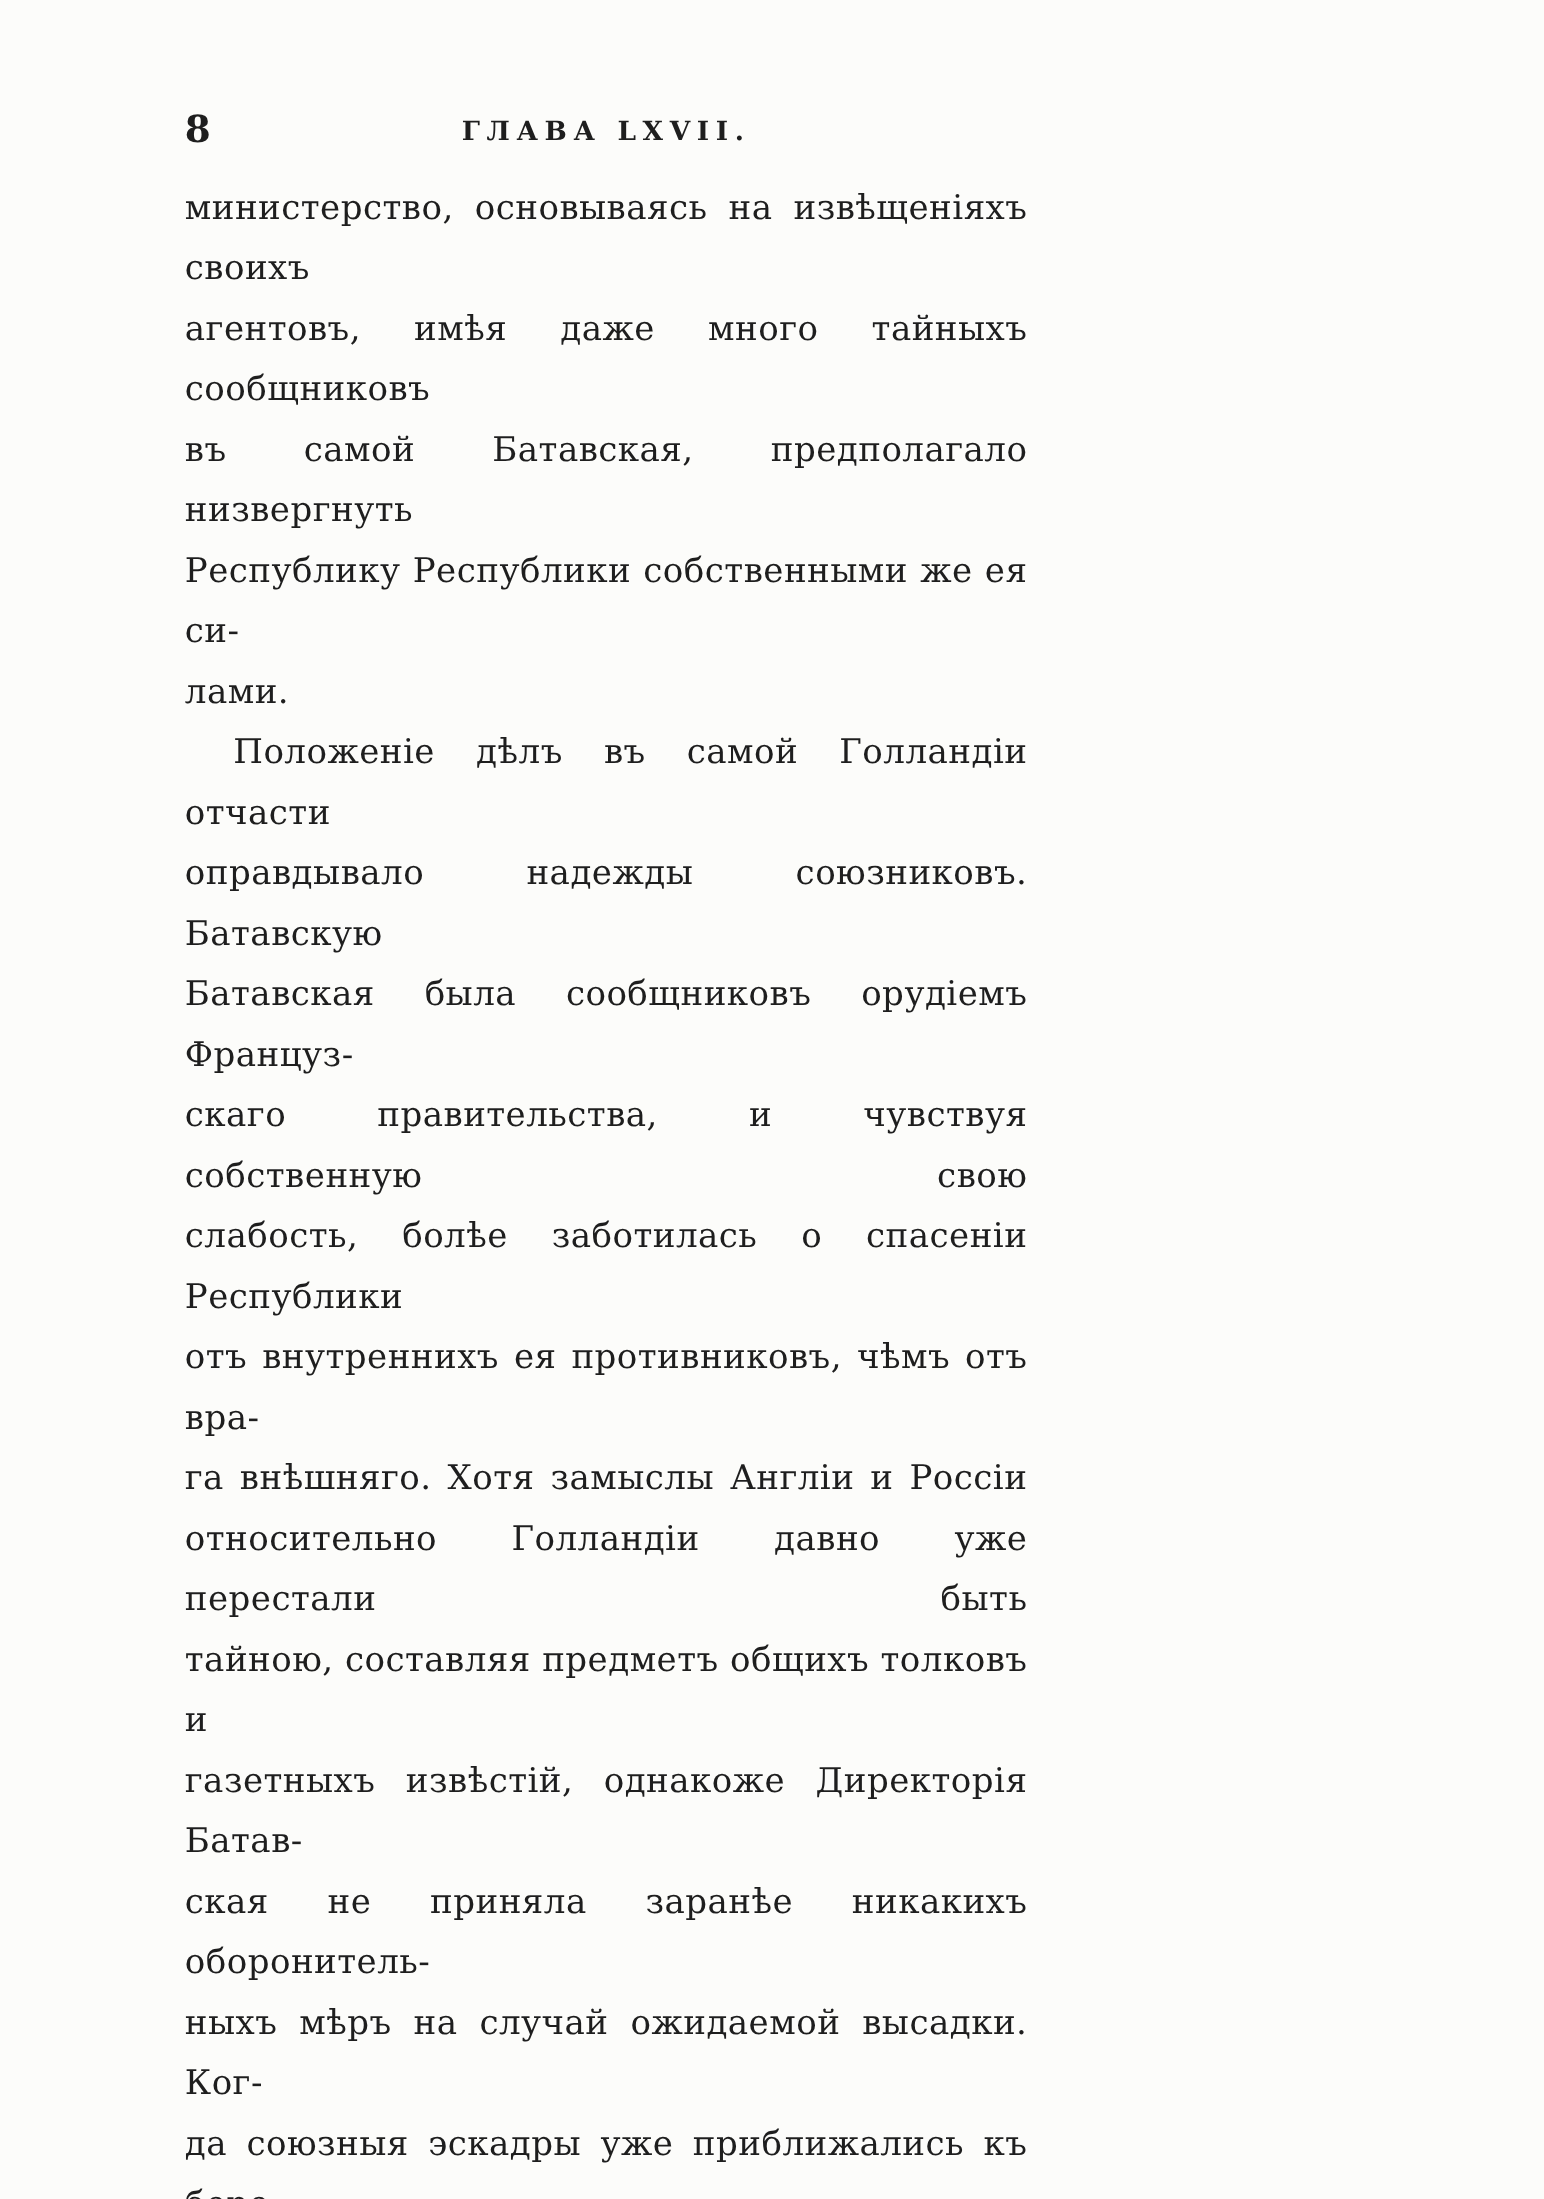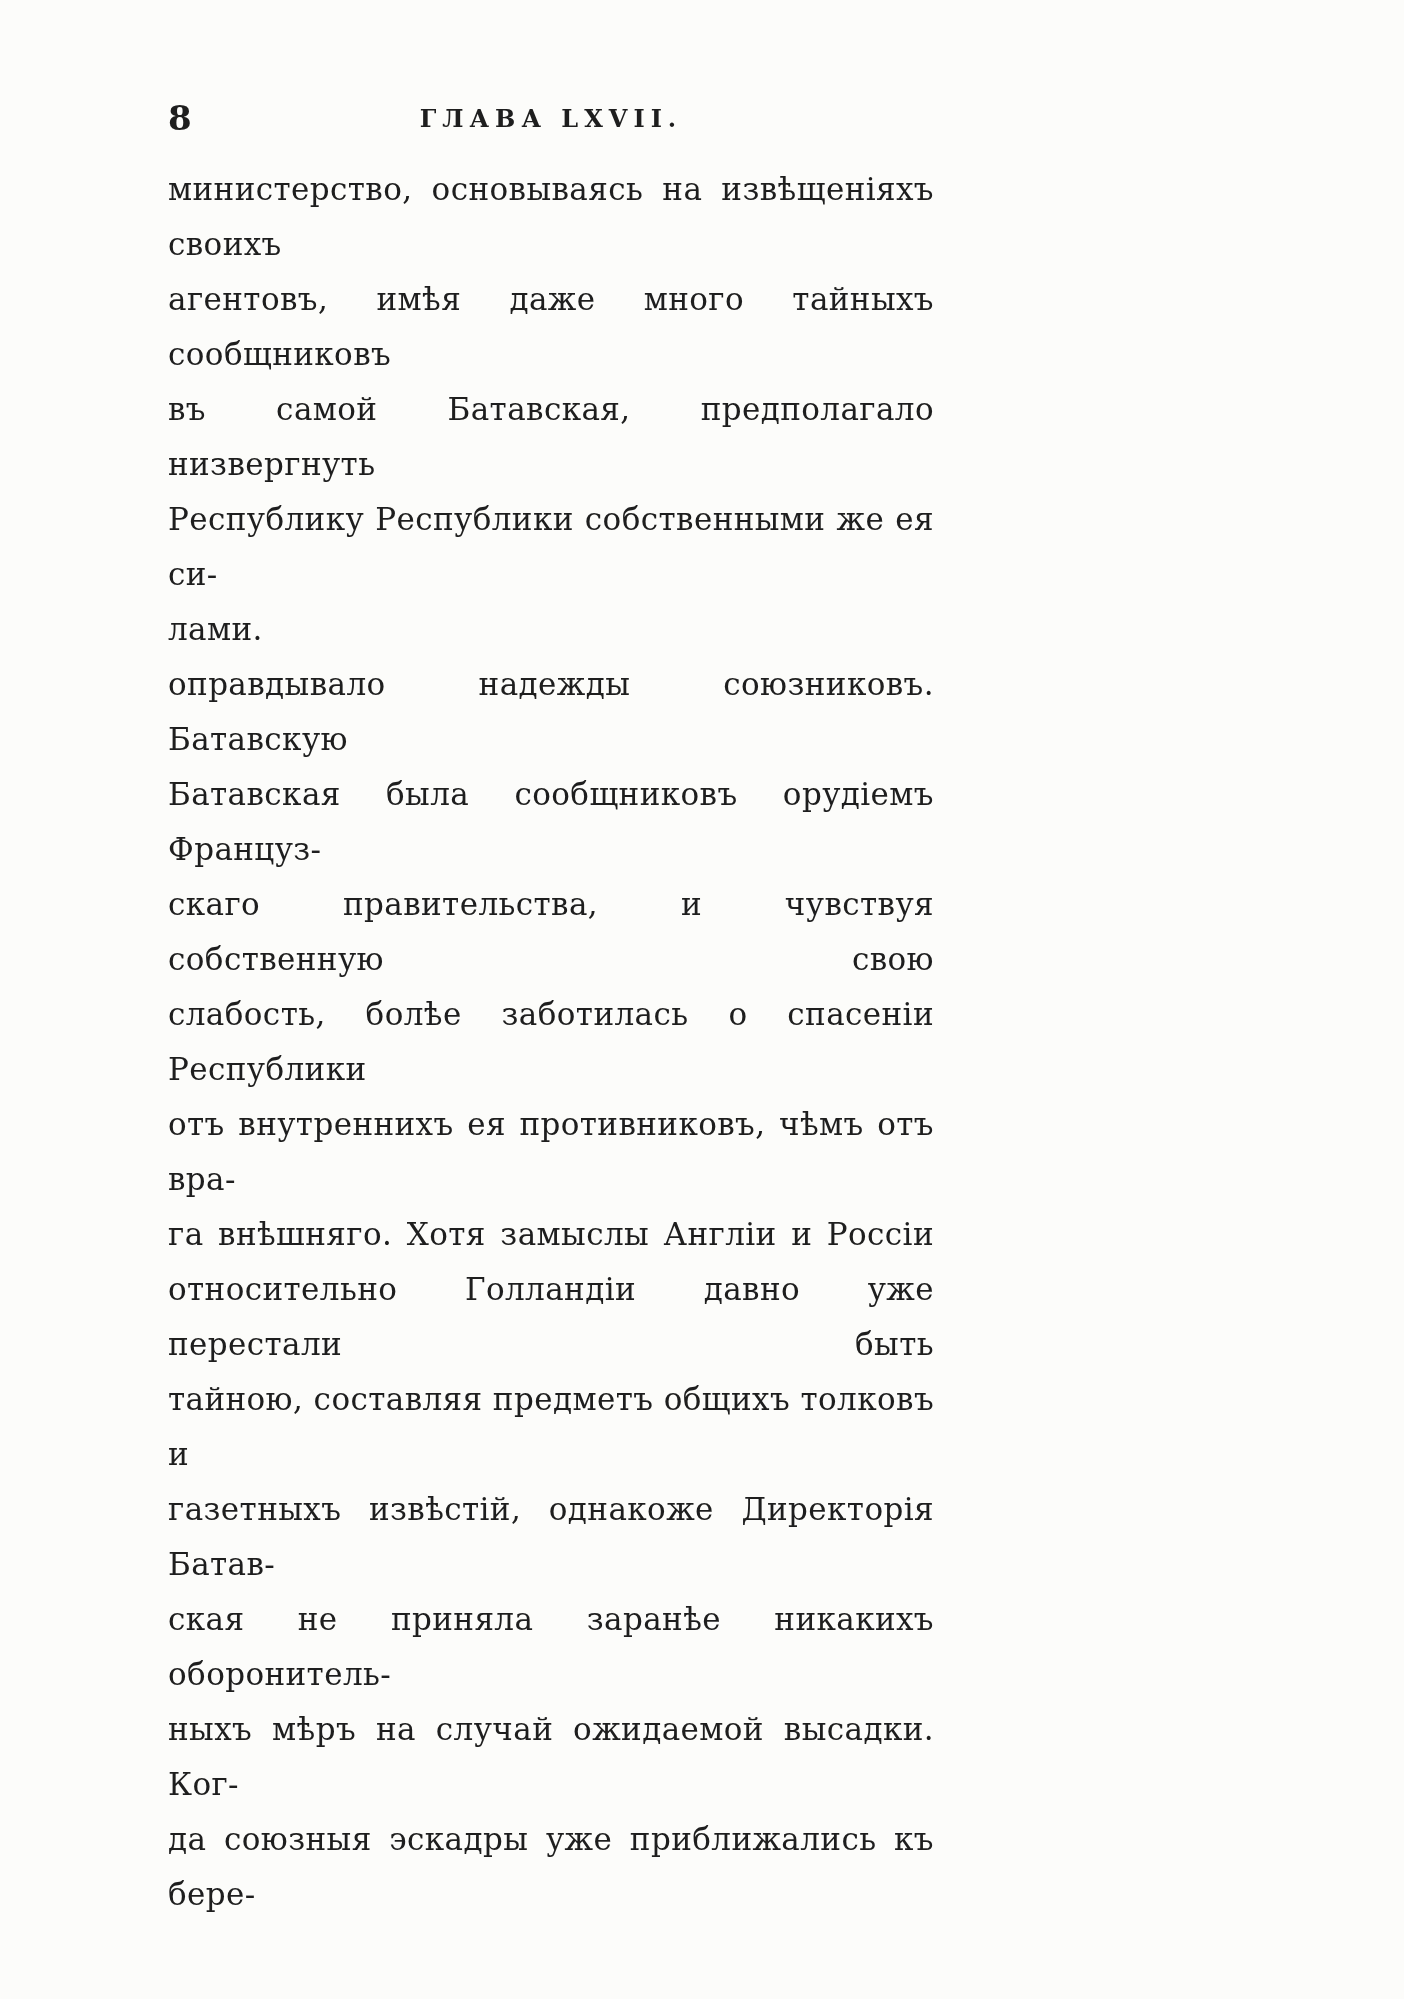--- a/index.html
+++ b/index.html
@@ -83,20 +83,21 @@
 
     <div class="paragraph">
       <div class="line">министерство, основываясь на извѣщеніяхъ своихъ</div>
       <div class="line">агентовъ, имѣя даже много тайныхъ сообщниковъ</div>
       <div class="line">въ самой Батавская, предполагало низвергнуть</div>
       <div class="line">Республику Республики собственными же ея си-</div>
       <div class="line para-end">лами.</div>
     </div>
 
     <div class="paragraph">
+      <div class="line indent">Положеніе дѣлъ въ самой Голландіи отчасти</div>
       <div class="line">оправдывало надежды союзниковъ. Батавскую</div>
       <div class="line">Батавская была сообщниковъ орудіемъ Француз-</div>
       <div class="line">скаго правительства, и чувствуя собственную свою</div>
       <div class="line">слабость, болѣе заботилась о спасеніи Республики</div>
       <div class="line">отъ внутреннихъ ея противниковъ, чѣмъ отъ вра-</div>
       <div class="line">га внѣшняго. Хотя замыслы Англіи и Россіи</div>
       <div class="line">относительно Голландіи давно уже перестали быть</div>
       <div class="line">тайною, составляя предметъ общихъ толковъ и</div>
       <div class="line">газетныхъ извѣстій, однакоже Директорія Батав-</div>
       <div class="line">ская не приняла заранѣе никакихъ оборонитель-</div>

